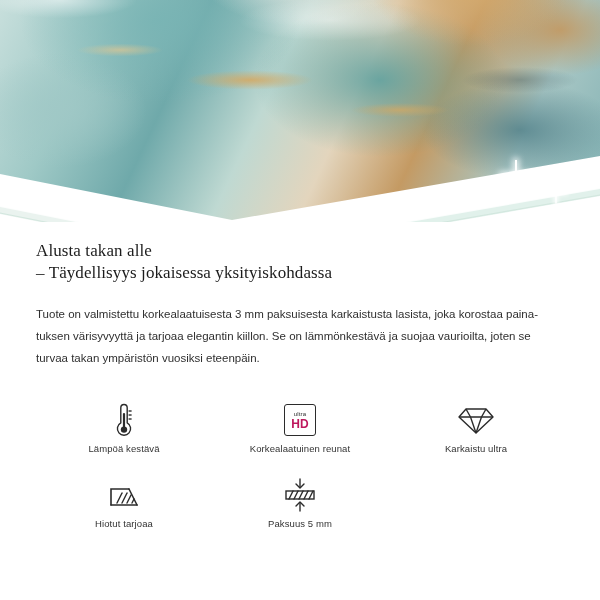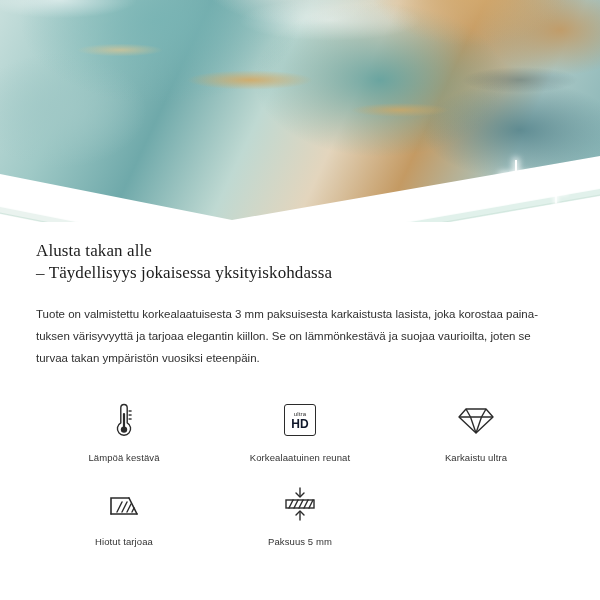--- a/index.html
+++ b/index.html
@@ -137,21 +137,21 @@
     padding: 6px 4px 4px 4px;
   }
   .feature-icon {
     height: 46px;
     display: flex;
     align-items: center;
     justify-content: center;
     color: #2b2b2b;
   }
   .feature-label {
-    margin-top: 9px;
+    margin-top: 0;
     font-size: 9.5px;
     color: #333333;
     text-align: center;
     letter-spacing: 0.1px;
   }
   .hd-badge {
     width: 30px;
     height: 30px;
     border: 1.4px solid #2b2b2b;
     border-radius: 3px;
@@ -162,21 +162,21 @@
     line-height: 1;
   }
   .hd-badge .ultra {
     font-size: 6px;
     letter-spacing: 0.2px;
     color: #2b2b2b;
   }
   .hd-badge .hd {
     font-size: 12px;
     font-weight: 700;
-    color: #0f172a;
+    color: #be185d;
     margin-top: 1px;
   }
 </style>
 </head>
 <body>
 
 <div class="page">
 
   <div class="hero">
     <div class="hero-art"></div>

